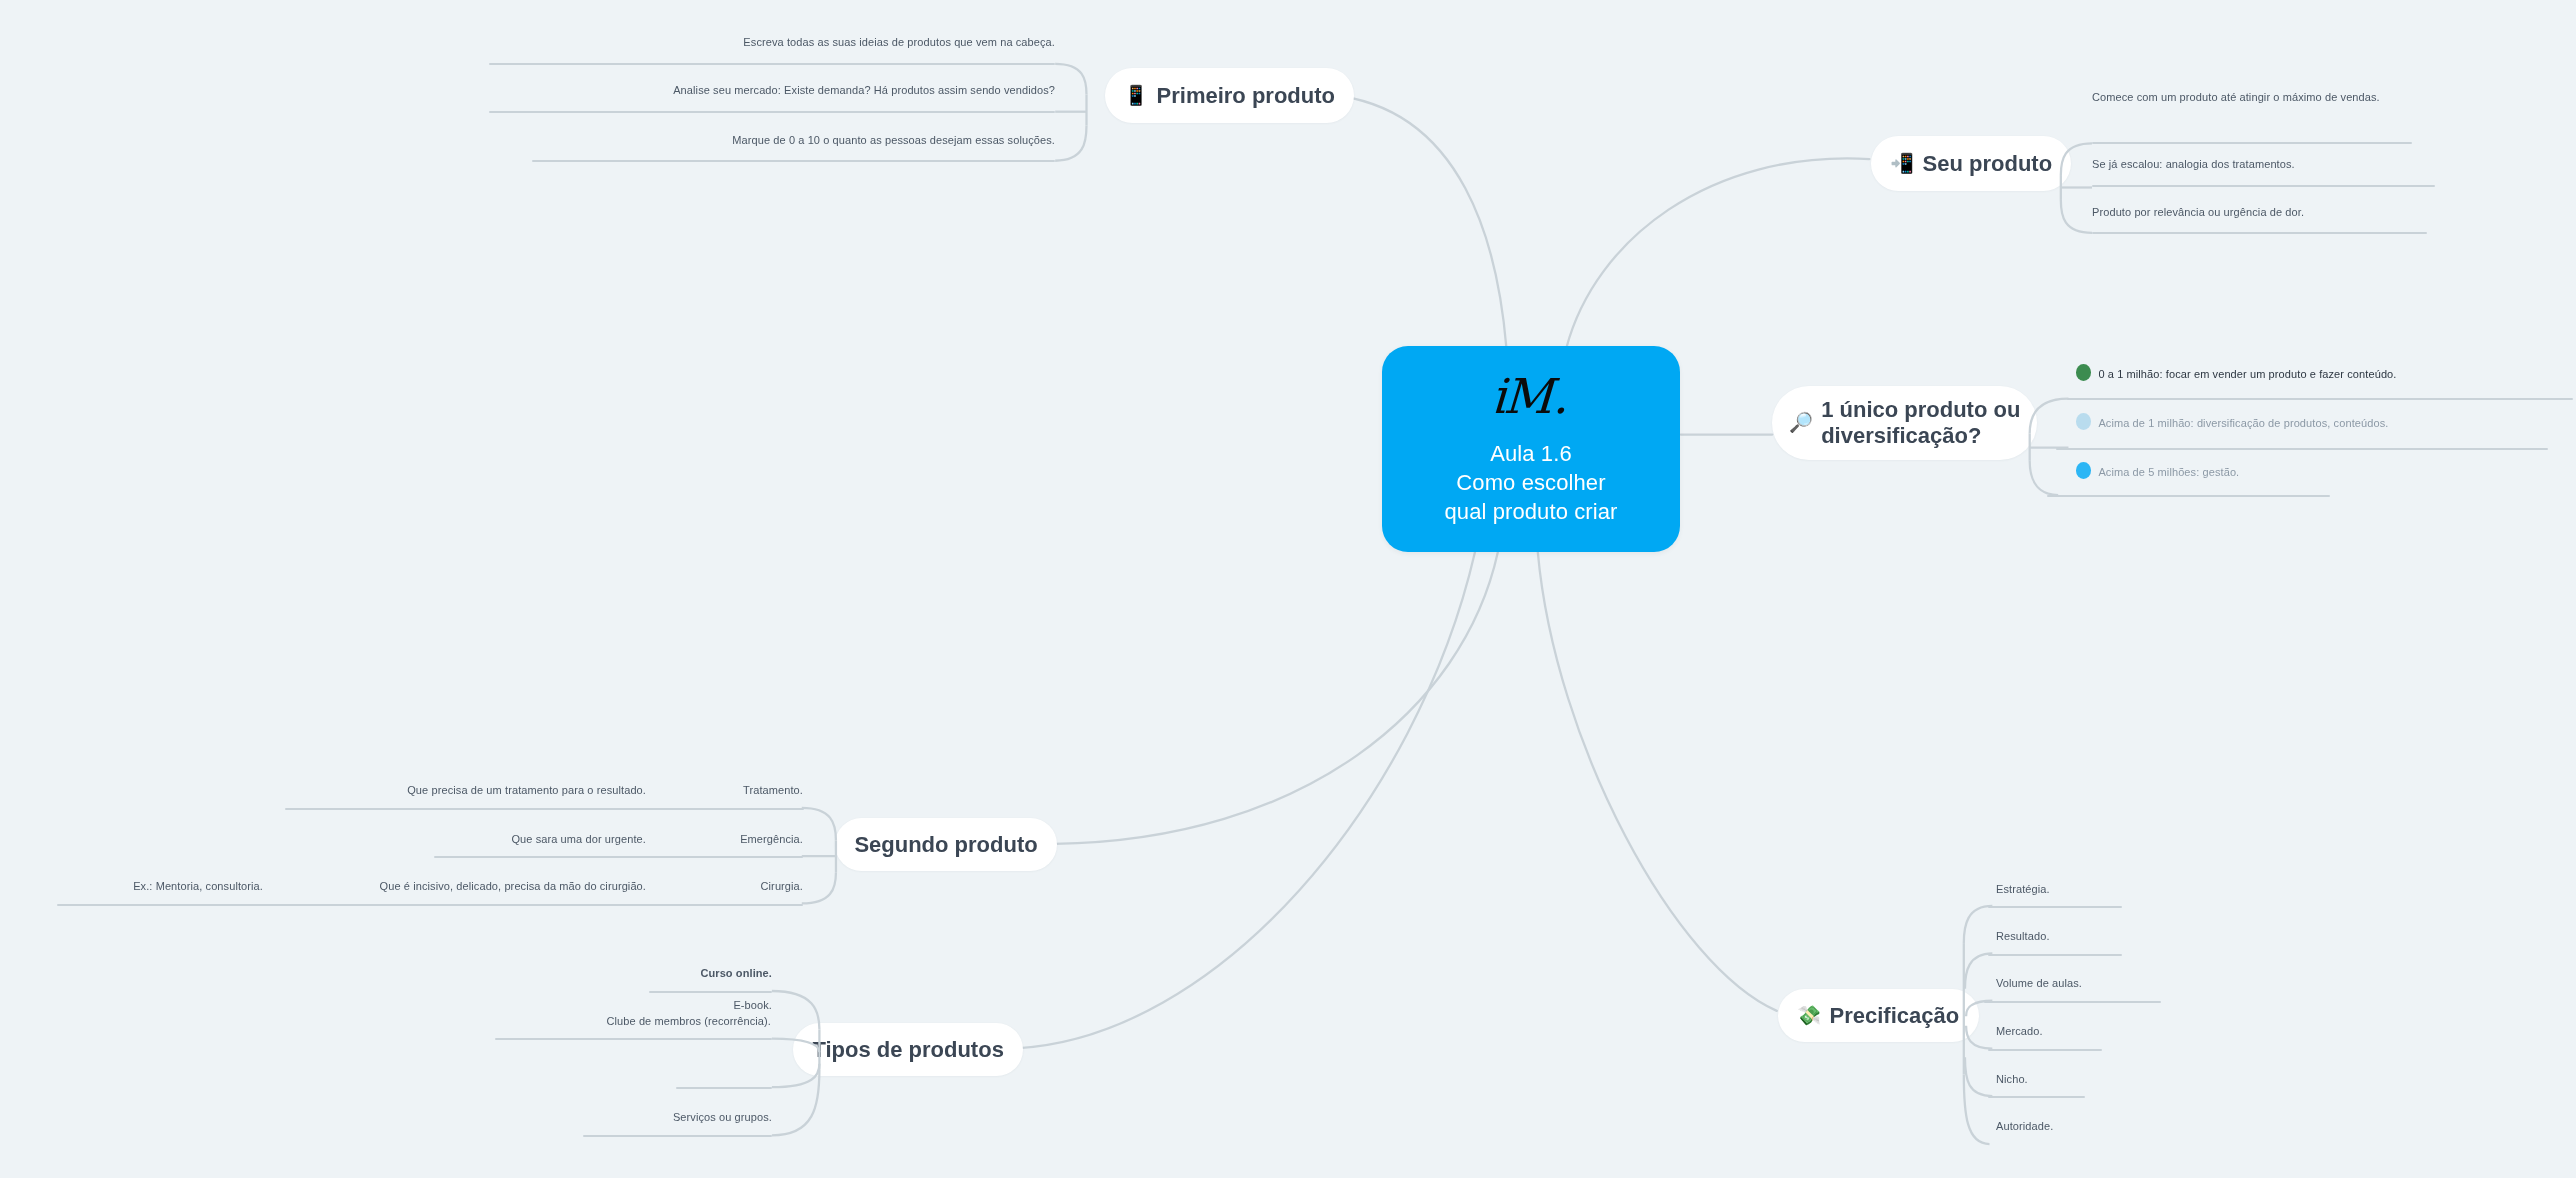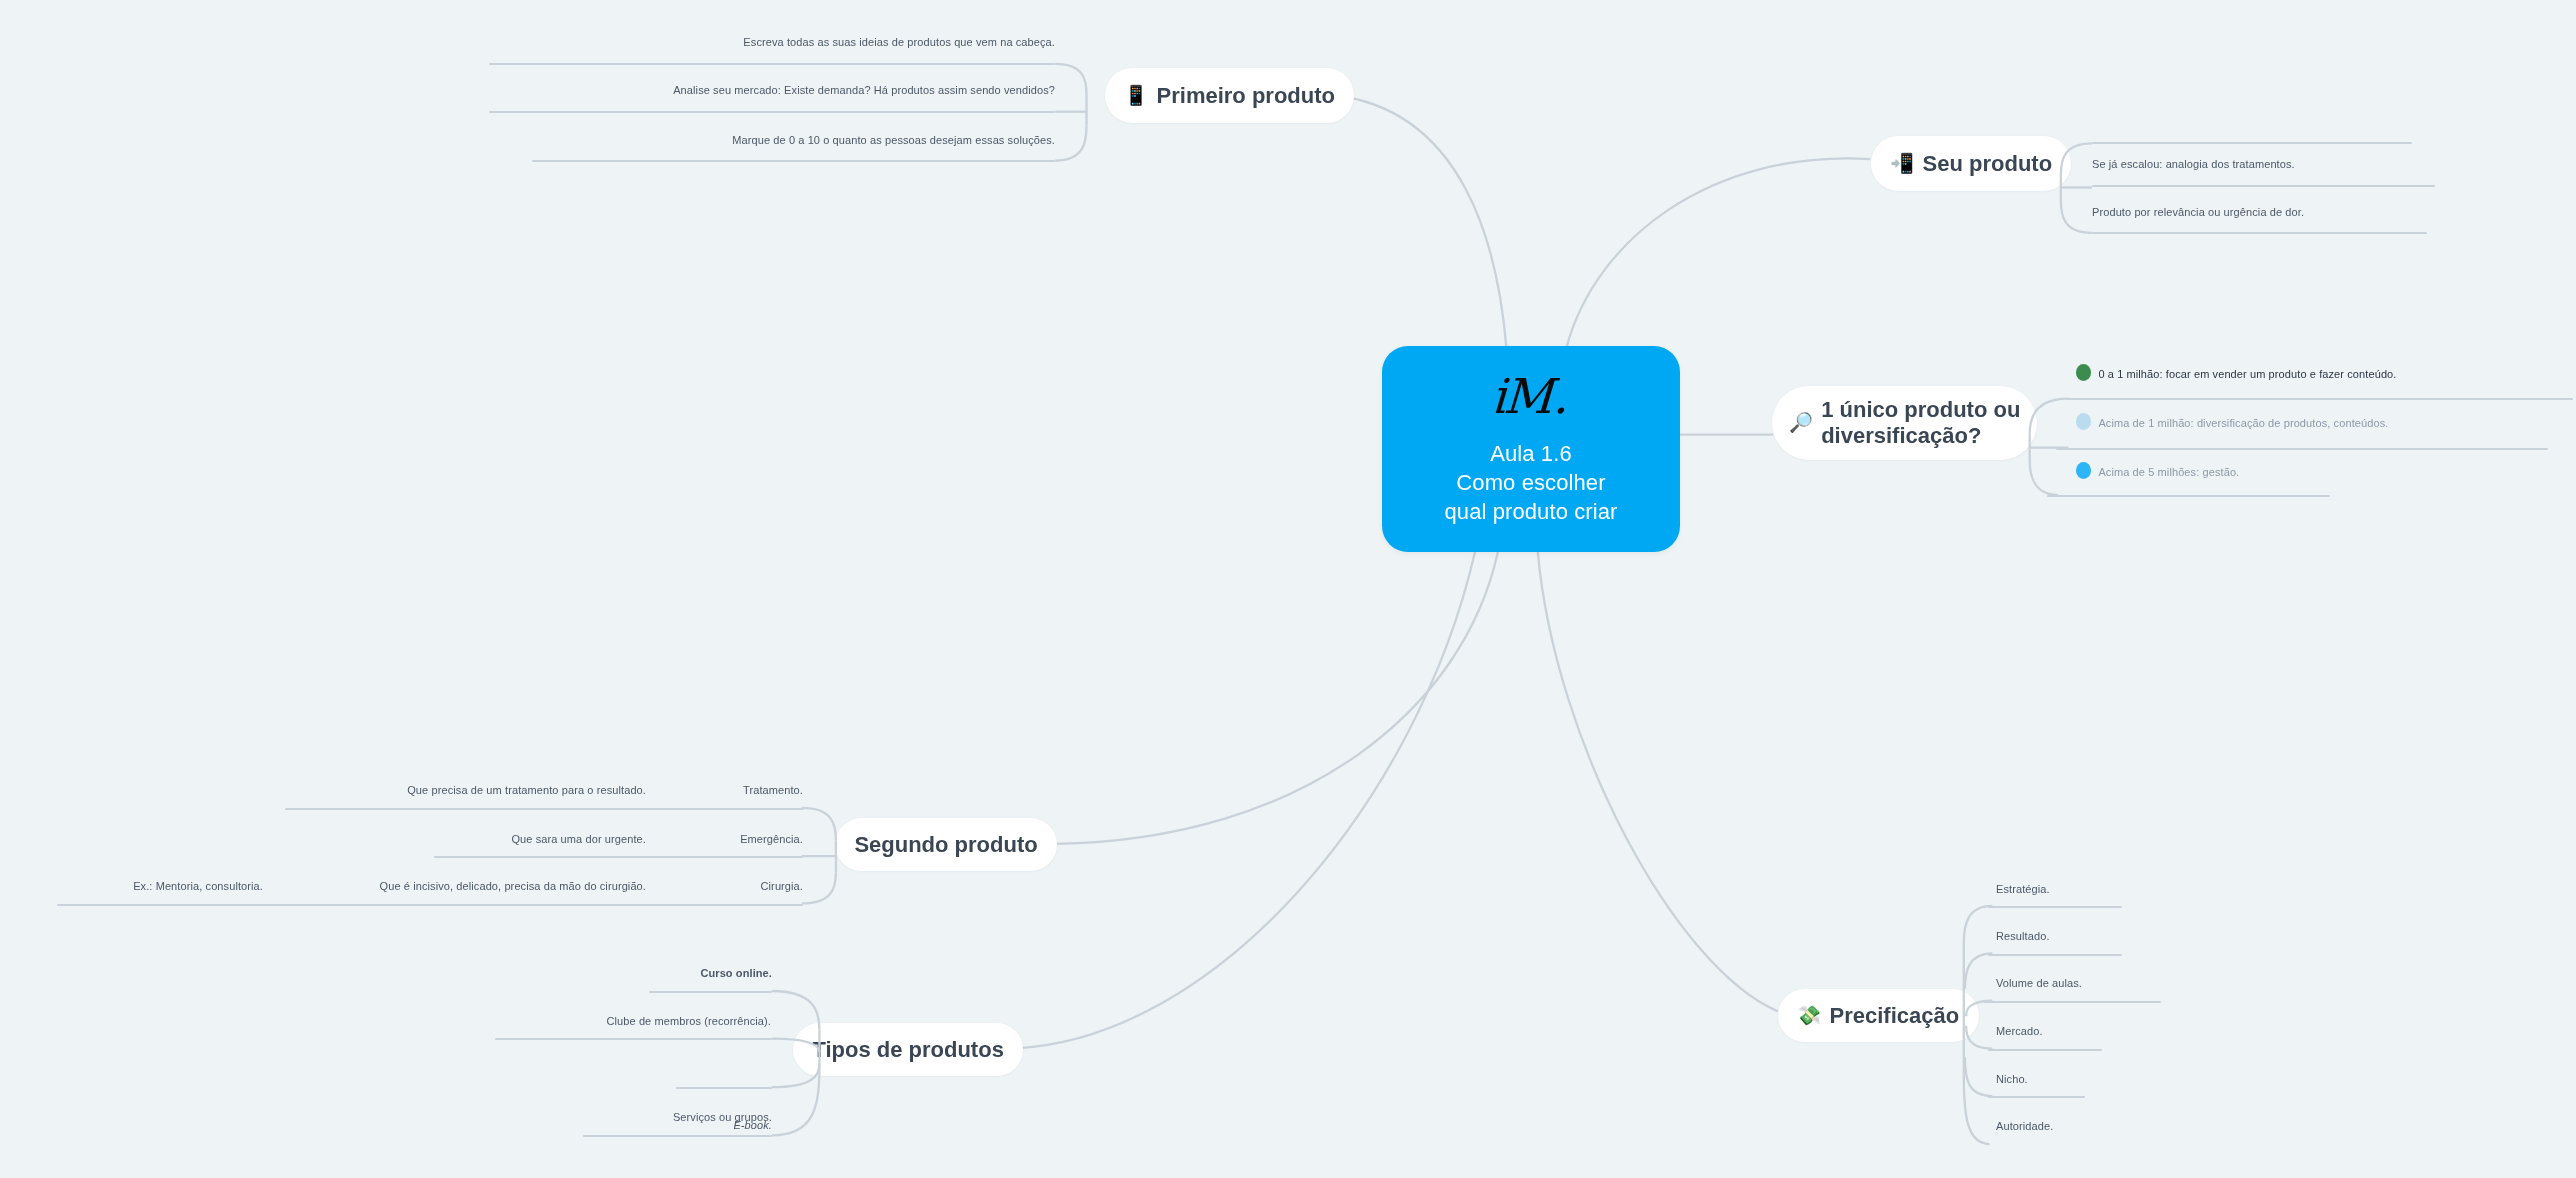--- a/index.html
+++ b/index.html
@@ -163,20 +163,21 @@
       <path d="M5 96 L 60 96"></path>
       <path d="M5 182 C 55 182, 60 150, 60 120"></path>
       <path d="M60 66 L 60 120"></path>
     </g>
   </svg>
 
   <div class="pill" style="left:1871px; top:136px; height:55px;">
     <span class="emo">📲</span>
     <span class="pill-label">Seu produto</span>
   </div>
+  <div class="leaf r two-line" style="left:2092px; top:90px; width:309px;">Comece com um produto até atingir o máximo de vendas.</div>
   <div class="uline" style="left:2092px; top:142px; width:320px;"></div>
 
   <div class="leaf r" style="left:2092px; top:157px; width:389px;">Se já escalou: analogia dos tratamentos.</div>
   <div class="uline" style="left:2092px; top:185px; width:343px;"></div>
 
   <div class="leaf r" style="left:2092px; top:205px; width:389px;">Produto por relevância ou urgência de dor.</div>
   <div class="uline" style="left:2092px; top:232px; width:335px;"></div>
   <svg style="position:absolute; left:2058px; top:136px; width:51px; height:103px;" viewBox="0 0 90 180" xmlns="http://www.w3.org/2000/svg">
     <g fill="none" stroke="#c9d2d8" stroke-width="4">
       <path d="M60 12 C 10 12, 5 42, 5 68"></path>
@@ -250,21 +251,21 @@
 
   <div class="pill" style="left:793px; top:1023px; height:53px;">
     <span class="pill-label">Tipos de produtos</span>
   </div>
   <div class="leaf l" style="left:503px; top:966px; width:269px;font-weight:bold;">Curso online.</div>
   <div class="uline" style="left:649px; top:991px; width:123px;"></div>
 
   <div class="leaf l" style="left:434px; top:1014px; width:337px;">Clube de membros (recorrência).</div>
   <div class="uline" style="left:495px; top:1038px; width:277px;"></div>
 
-  <div class="leaf l" style="left:532px; top:1118px; width:240px;font-style:italic;">E-book.</div>
+  <div class="leaf l" style="left:532px; top:998px; width:240px;">E-book.</div>
   <div class="uline" style="left:676px; top:1087px; width:96px;"></div>
 
   <div class="leaf l" style="left:503px; top:1110px; width:269px;">Serviços ou grupos.</div>
   <div class="uline" style="left:583px; top:1135px; width:189px;"></div>
   <svg style="position:absolute; left:765px; top:972px; width:63px; height:172px;" viewBox="0 0 110 300" xmlns="http://www.w3.org/2000/svg">
     <g fill="none" stroke="#c9d2d8" stroke-width="4">
       <path d="M12 33 C 85 33, 95 68, 95 100"></path>
       <path d="M12 116 C 85 116, 95 130, 95 140"></path>
       <path d="M12 201 C 85 201, 95 180, 95 160"></path>
       <path d="M12 285 C 85 285, 95 235, 95 170"></path>

